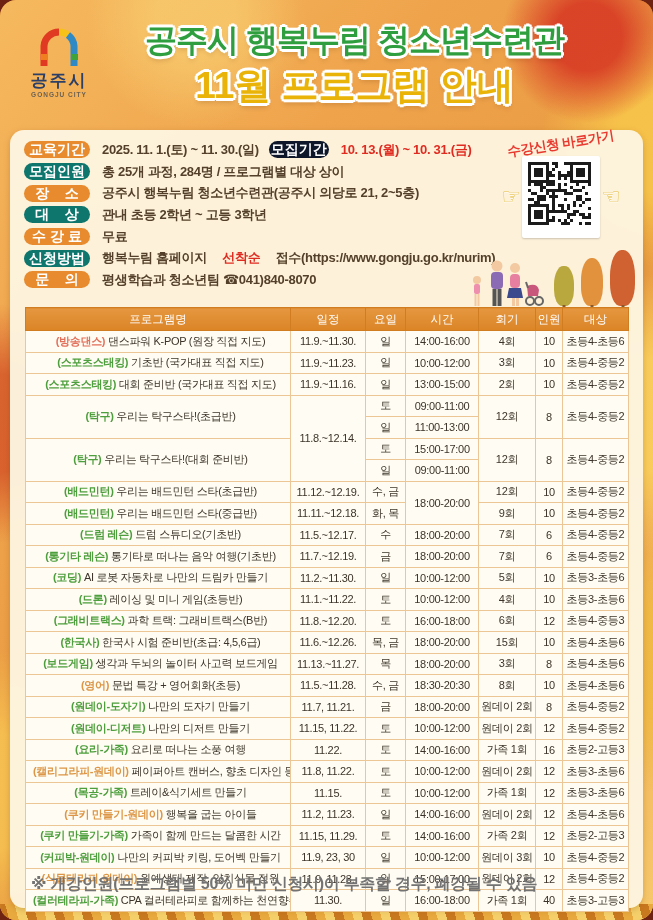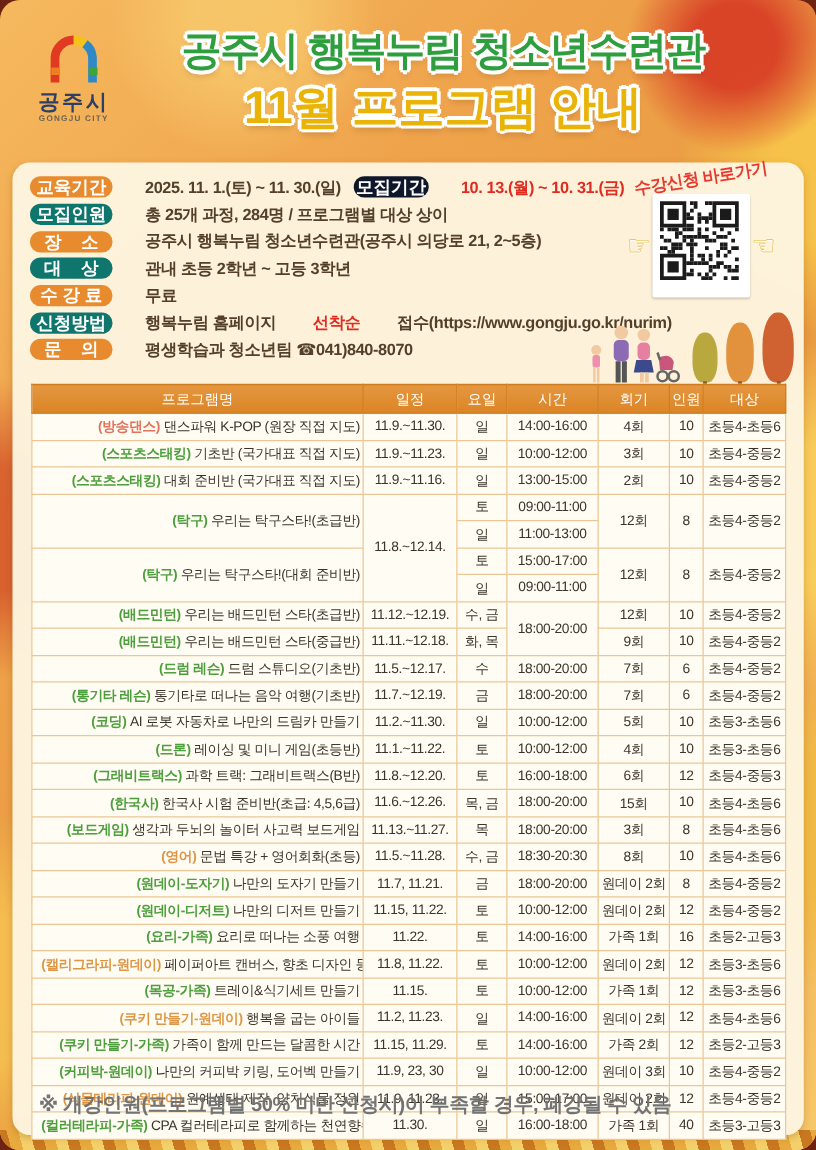--- a/index.html
+++ b/index.html
@@ -38,21 +38,21 @@
     background:rgba(253,244,223,.97);border-radius:14px;box-shadow:0 2px 6px rgba(120,60,0,.25)}
   
   .info{position:absolute;left:14px;top:9px;width:470px}
   .info-row{display:flex;align-items:center;height:21.7px}
   .badge{display:inline-block;width:66px;height:17px;line-height:17px;border-radius:9px;
     color:#fff;font-weight:700;font-size:14px;text-align:center;white-space:pre;flex:0 0 66px}
   .badge.inline{margin-left:10px;flex:0 0 60px;width:60px}
   .badge.orange{background:#e78b2e}
   .badge.green{background:#0f766e}
   .badge.red{background:#0f172a}
-  .info-text{font-size:13px;font-weight:700;color:#54402a;margin-left:26px;white-space:pre;letter-spacing:-.3px}
+  .info-text{font-size:13px;font-weight:700;color:#54402a;margin-left:12px;white-space:pre;letter-spacing:-.3px}
   .info-text.red{color:#e02b20}
   
   .qrbox{position:absolute;right:14px;top:4px;width:136px;text-align:center}
   .qrcaption{display:inline-block;transform:rotate(-9deg);color:#e8392f;font-weight:800;
     font-size:13.5px;letter-spacing:-.5px;margin-bottom:3px}
   .qrrow{display:flex;align-items:center;justify-content:center;gap:1px}
   .hand{color:#e3bc3a;font-size:22px;line-height:1;text-shadow:0 1px 0 #fff}
   .qr{background:#fff;padding:2px;border-radius:2px;box-shadow:0 1px 2px rgba(0,0,0,.2)}
   
   .trees{position:absolute;right:8px;top:112px;display:flex;align-items:flex-end;gap:7px;height:64px}
@@ -63,21 +63,21 @@
   .tree.t2{width:22px;height:48px;background:#e2913c}
   .tree.t3{width:25px;height:56px;background:#cf6230}
   .family{position:absolute;right:98px;top:124px}
   
   table.ptable{position:absolute;left:15px;top:177px;width:603px;border-collapse:collapse;
     table-layout:fixed;background:#fffcf3}
   .ptable th{background:linear-gradient(#e5973f,#db8426);color:#fff;font-size:11.5px;
     font-weight:400;height:22px;border:1px solid #cf7d20;padding:0}
   .ptable td{font-size:11px;color:#3c342a;text-align:center;border:1px solid #ecc795;
     height:20.5px;padding:0 2px;letter-spacing:-.3px;white-space:nowrap;overflow:hidden}
-  .ptable td.c-name{text-align:right;padding-left:7px}
+  .ptable td.c-name{text-align:center;padding-left:7px}
   .cat{font-weight:700}
   .cat.green{color:#4d9e3c}
   .cat.orange{color:#dd9646}
   .cat.red{color:#e2715c}
   
   .note{position:absolute;left:21px;bottom:13px;font-size:16px;font-weight:700;color:#737373;letter-spacing:-.3px}
 </style>
 </head>
 <body>
 

